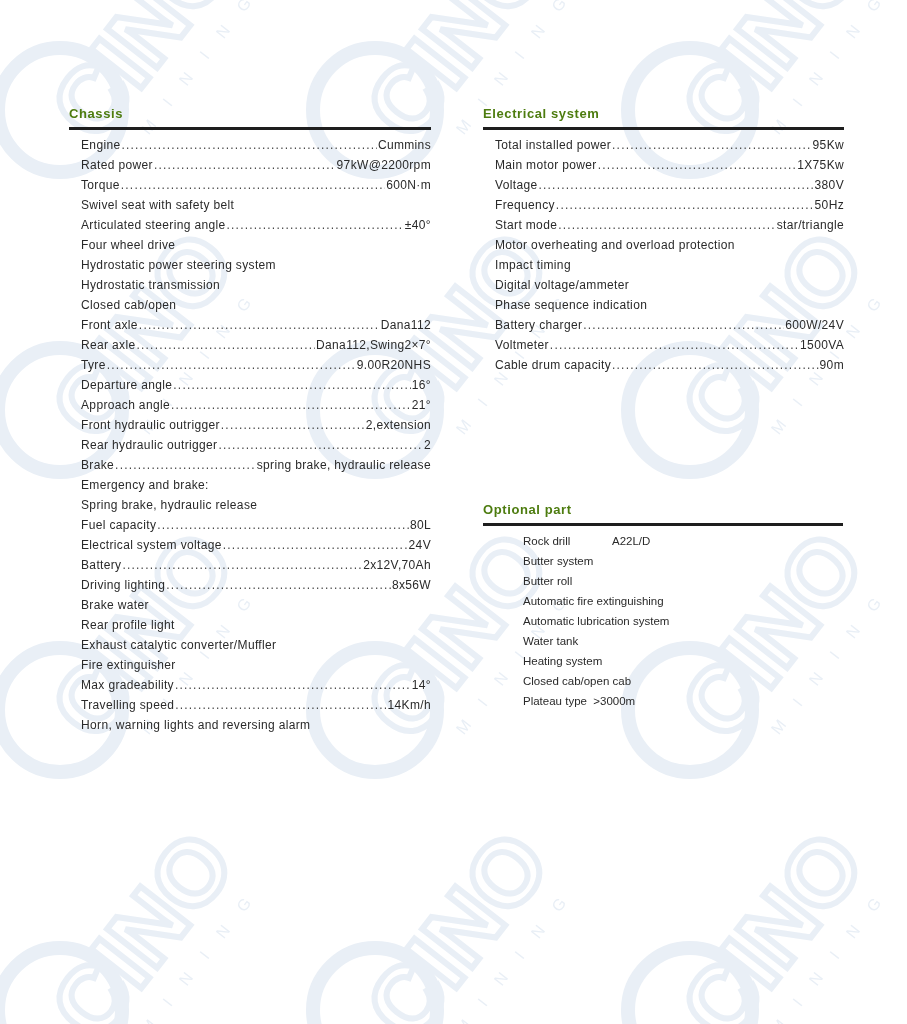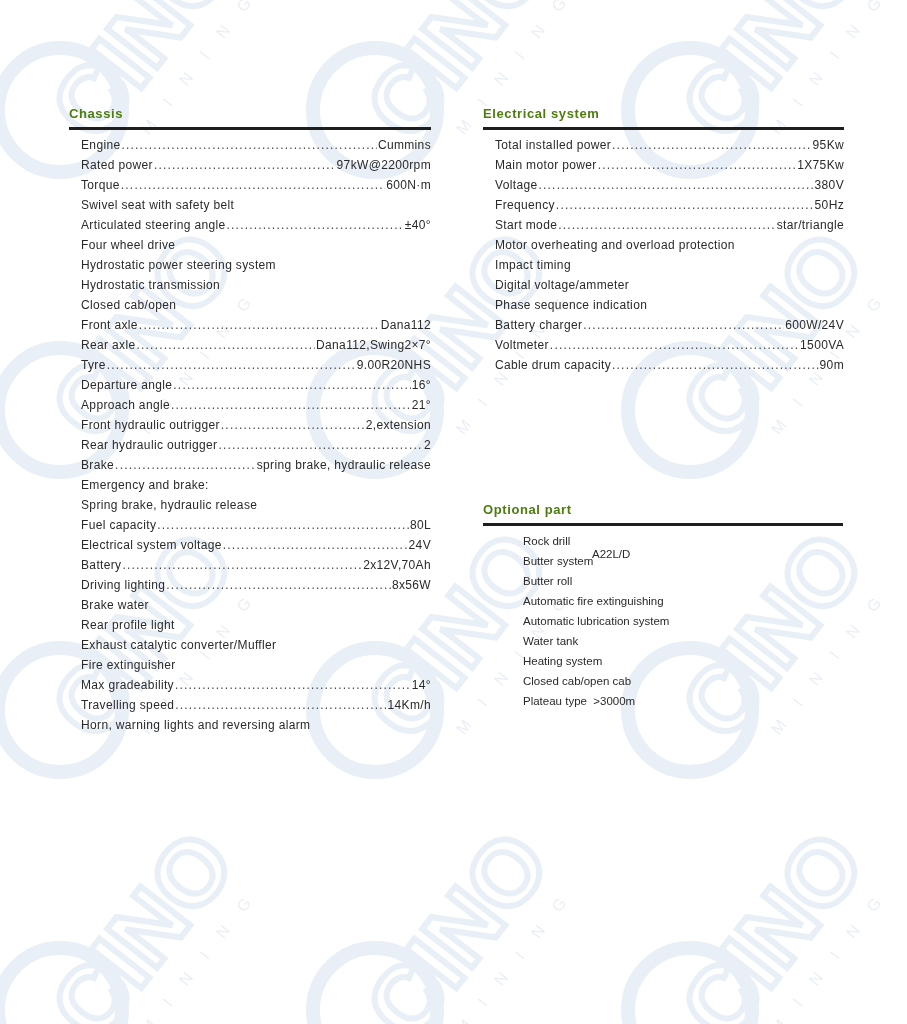--- a/index.html
+++ b/index.html
@@ -24,21 +24,21 @@
       font-size: 12px; letter-spacing: 0.35px; white-space: nowrap; overflow: hidden;
     }
     .spec-label { flex: 0 0 auto; margin-left: 12px; }
     .spec-dots {
       flex: 1 1 auto; overflow: hidden; white-space: nowrap; color: #444;
       letter-spacing: 1.2px; margin: 0 1px;
     }
     .spec-dots::before { content: "........................................................................................................................................................................"; }
     .spec-value { flex: 0 0 auto; }
     .opt-row { font-size: 11.5px; letter-spacing: 0; height: 20px; line-height: 20px; white-space: nowrap; padding-left: 40px; }
-    .opt-value { position: absolute; left: 109px; margin-top: 13px; }
+    .opt-value { position: absolute; left: 129px; }
     .opt-row { position: relative; }
   </style>
 </head>
 <body>
 
 <div class="watermark-layer" id="wm-layer">
     <div class="wm" style="left: -20px; top: -80px;"><svg width="300" height="300" viewBox="0 0 300 300">
         <circle cx="80" cy="190" r="62" fill="none" stroke="#e9eff6" stroke-width="14"></circle>
         <g transform="rotate(-52 150 150)">
           <text x="70" y="170" font-family="Liberation Sans, sans-serif" font-weight="bold" font-size="92" fill="none" stroke="#e9eff6" stroke-width="6">CINO</text>

